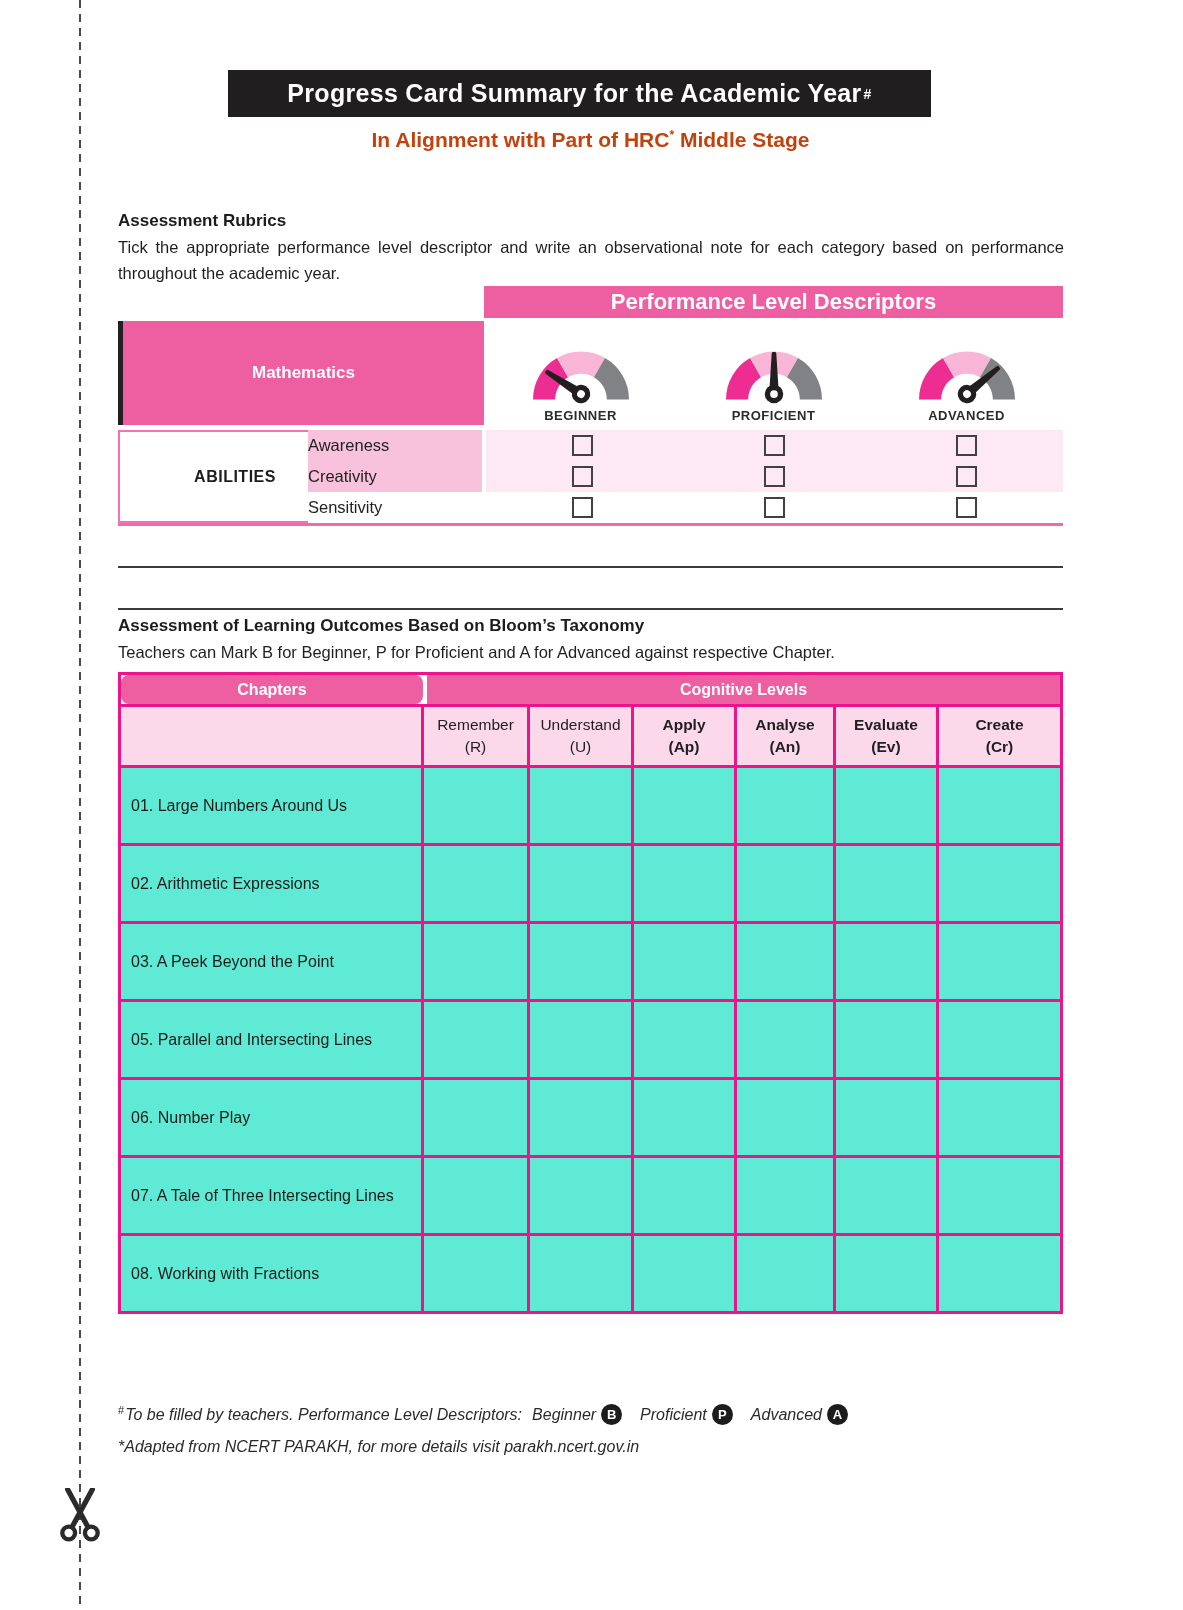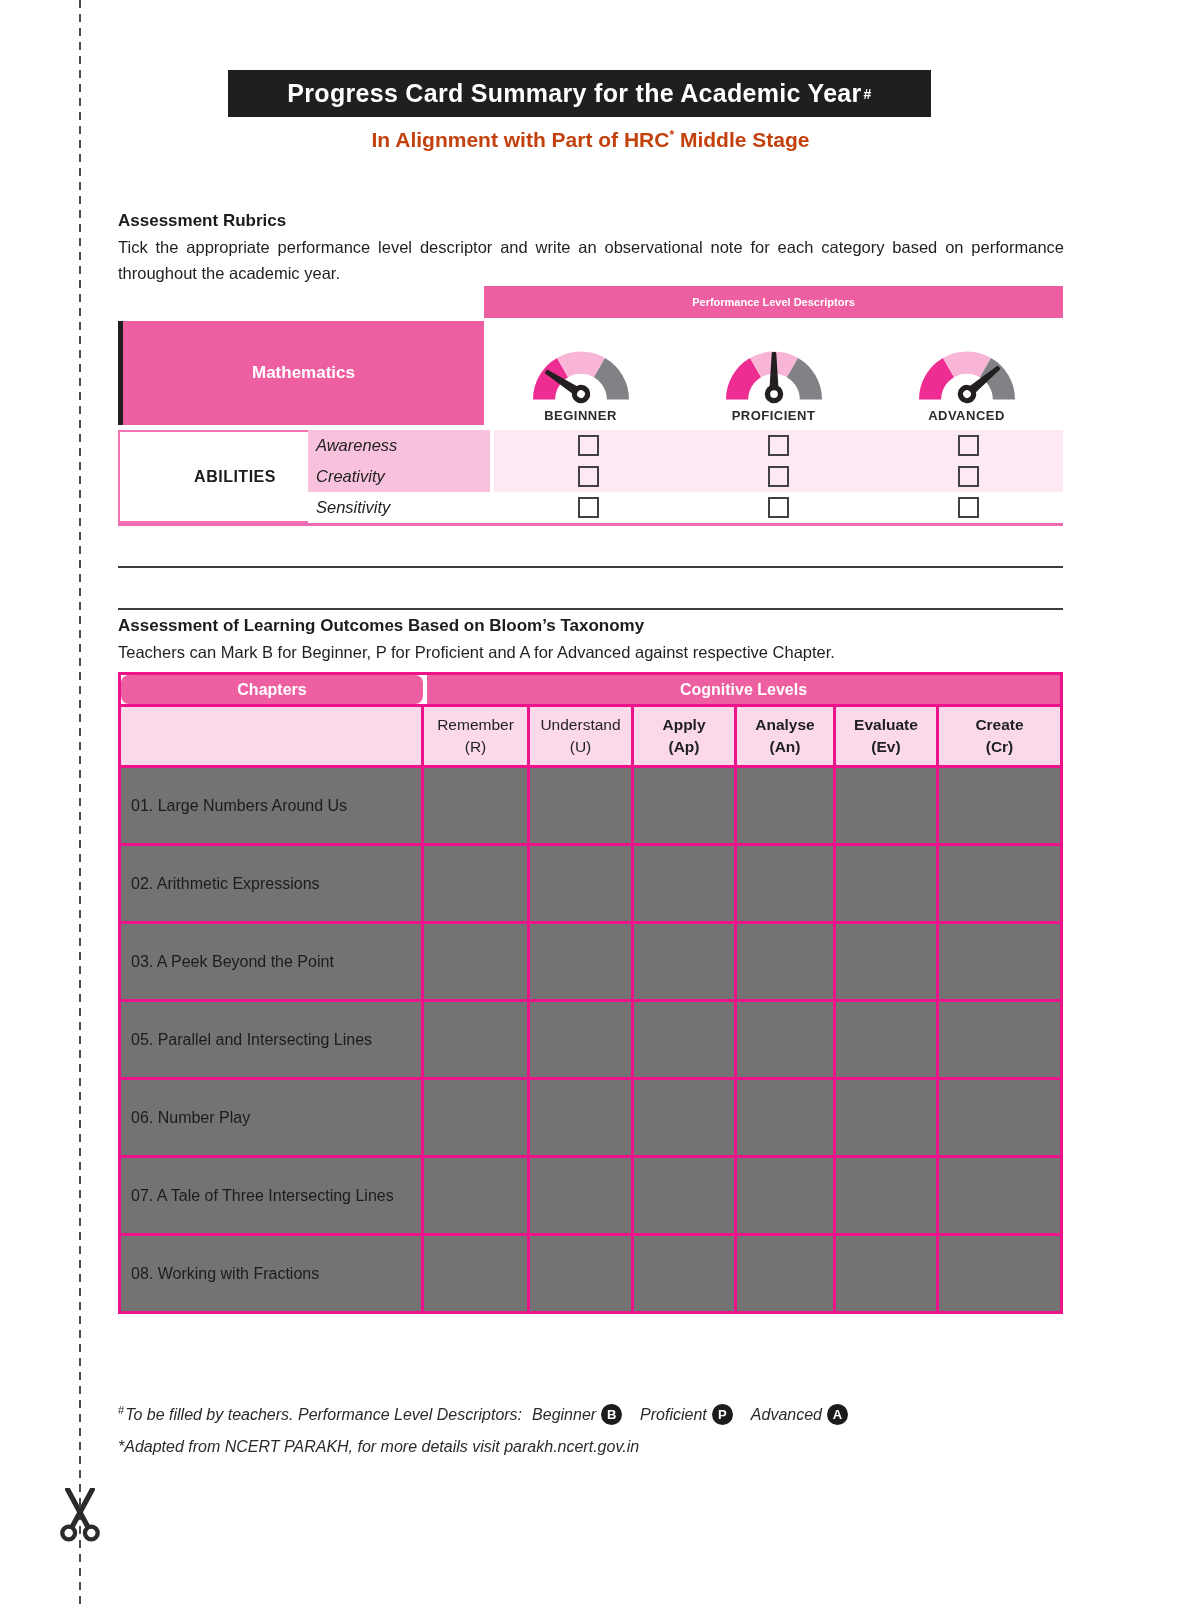--- a/index.html
+++ b/index.html
@@ -30,21 +30,21 @@
     text-align:center;font-size:21px;font-weight:bold;color:#c2410c;
   }
   .subtitle sup{font-size:12px;}
   
   .sec-heading{position:absolute;left:118px;font-size:17px;font-weight:bold;color:#1c1c1c;}
   .sec-desc{position:absolute;left:118px;width:946px;font-size:16.5px;line-height:26px;text-align:justify;color:#1f1f1f;}
   
   .rubric{position:absolute;left:118px;top:286px;width:945px;height:241px;}
   .pld-header{
     position:absolute;left:366px;top:0;width:579px;height:32px;
-    background:#ee5fa1;color:#fff;font-weight:bold;font-size:11px;
+    background:#ee5fa1;color:#fff;font-weight:bold;font-size:22px;
     display:flex;align-items:center;justify-content:center;
   }
   .math-cell{
     position:absolute;left:0;top:35px;width:361px;height:104px;
     background:#ee5fa1;border-left:5px solid #231f20;
     color:#fff;font-weight:bold;font-size:17px;
     display:flex;align-items:center;justify-content:center;
   }
   .gauges{
     position:absolute;left:366px;top:35px;width:579px;height:104px;
@@ -53,21 +53,21 @@
   .gauge-slot{flex:1;display:flex;flex-direction:column;align-items:center;justify-content:flex-end;padding-bottom:2px;}
   .gauge-label{font-size:13px;font-weight:bold;color:#2b2b2b;letter-spacing:.5px;margin-top:1px;}
   .abilities-cell{
     position:absolute;left:0;top:144px;width:182px;height:89px;
     border:2px solid #f272b4;background:#fff;
     display:flex;align-items:center;justify-content:center;
     font-size:16px;font-weight:bold;letter-spacing:.5px;color:#1c1c1c;padding-left:24px;
   }
   .ability-rows{position:absolute;left:190px;top:144px;width:755px;height:93px;display:flex;flex-direction:column;}
   .ability-row{height:31px;display:flex;}
-  .ability-label{width:174px;display:flex;align-items:center;padding-left:8px;font-size:16.5px;color:#222;font-style:italic;}
+  .ability-label{width:174px;display:flex;align-items:center;font-size:16.5px;color:#222;}
   .ability-gap{width:4px;background:#fff;}
   .ability-checks{flex:1;display:flex;}
   .check-slot{flex:1;display:flex;align-items:center;justify-content:center;}
   .checkbox{width:17px;height:17px;border:2px solid #414141;background:transparent;display:inline-block;}
   .row-pink .ability-label{background:#f8c2dd;}
   .row-pink .ability-checks{background:#fce9f3;}
   .row-white .ability-label{background:#ffffff;}
   .row-white .ability-checks{background:#ffffff;}
   .rubric-bottom{position:absolute;left:0;top:237px;width:945px;height:3px;background:#f06ab2;}
   
@@ -88,21 +88,21 @@
   .hcell.cognitive{flex:1;}
   .out-subheader{display:flex;height:58px;background:#fbd9ea;border-top:3px solid #ec138b;}
   .sub-chapters{width:303px;border-right:3px solid #ec138b;box-sizing:border-box;}
   .sub-col{
     display:flex;flex-direction:column;align-items:center;justify-content:center;
     font-size:15.5px;line-height:1.45;color:#1f1f1f;
     border-right:3px solid #ec138b;box-sizing:border-box;
   }
   .sub-col:last-child{border-right:none;}
   .sub-col.bold{font-weight:bold;}
-  .out-row{display:flex;height:75px;border-top:3px solid #ec138b;background:#737373;}
+  .out-row{display:flex;height:75px;border-top:3px solid #ec138b;background:#5eead4;}
   .chapter-cell{
     width:303px;border-right:3px solid #ec138b;box-sizing:border-box;
     display:flex;align-items:center;padding-left:10px;font-size:16px;color:#1c1c1c;
   }
   .mark-cell{border-right:3px solid #ec138b;box-sizing:border-box;}
   .mark-cell:last-child{border-right:none;}
   
   .w1{width:106px;} .w2{width:104px;} .w3{width:103px;} .w4{width:99px;} .w5{width:103px;} .w6{width:121px;}
   
   .footnote{position:absolute;left:118px;font-style:italic;font-size:16px;color:#2a2a2a;display:flex;align-items:center;}

